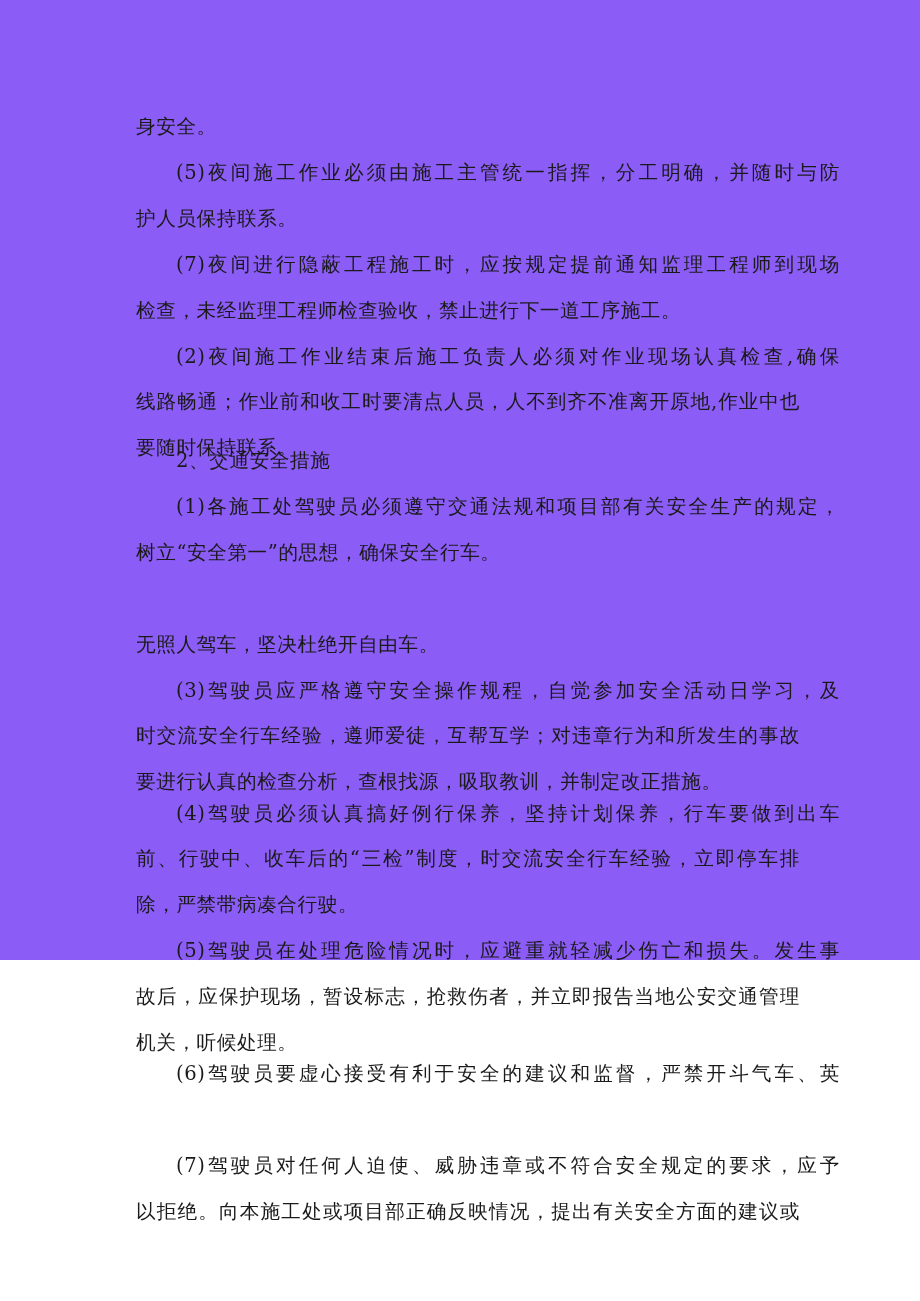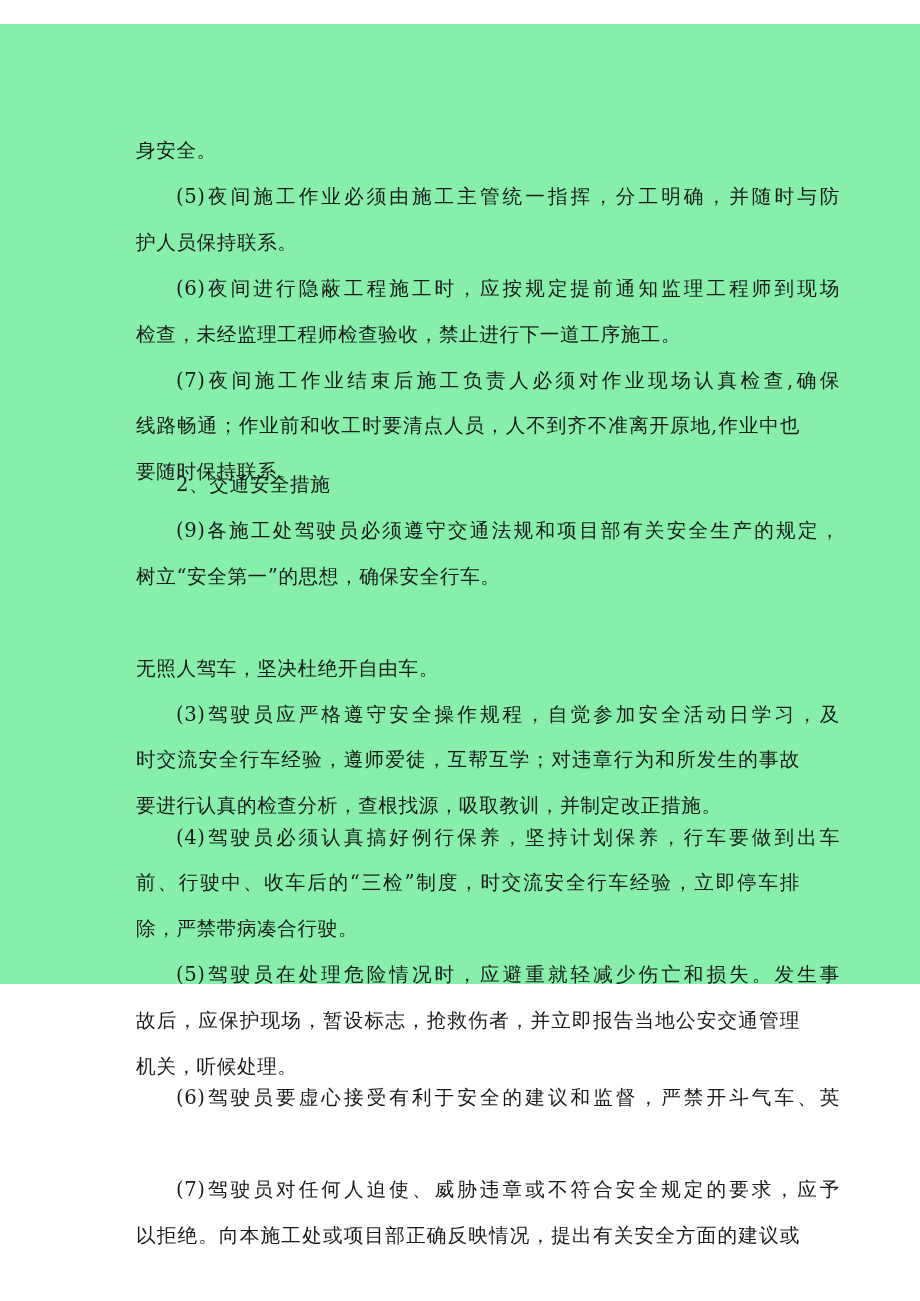--- a/index.html
+++ b/index.html
@@ -14,22 +14,21 @@
       overflow: hidden;
       font-family: "DejaVu Serif", "Liberation Serif", serif;
       color: #1a1a1a;
     }
     .page {
       position: absolute;
       left: 0;
       top: 0;
       width: 920px;
       height: 960px;
-      background: #86efac;
-      margin-top: 24px;
+      background: #8b5cf6;
     }
     .line {
       position: absolute;
       left: 136px;
       width: 664px;
       height: 30px;
       font-size: 19.6px;
       line-height: 30px;
       white-space: nowrap;
       overflow: visible;
@@ -43,27 +42,27 @@
       text-align-last: justify;
     }
   </style>
 </head>
 <body>
 
 <div class="page">
   <div class="line" style="top:112px">身安全。</div>
   <div class="line indent justify" style="top:158px">(5)夜间施工作业必须由施工主管统一指挥，分工明确，并随时与防</div>
   <div class="line" style="top:204px">护人员保持联系。</div>
-  <div class="line indent justify" style="top:250px">(6)夜间进行隐蔽工程施工时，应按规定提前通知监理工程师到现场</div>
+  <div class="line indent justify" style="top:250px">(7)夜间进行隐蔽工程施工时，应按规定提前通知监理工程师到现场</div>
   <div class="line" style="top:296px">检查，未经监理工程师检查验收，禁止进行下一道工序施工。</div>
-  <div class="line indent justify" style="top:342px">(7)夜间施工作业结束后施工负责人必须对作业现场认真检查,确保</div>
+  <div class="line indent justify" style="top:342px">(2)夜间施工作业结束后施工负责人必须对作业现场认真检查,确保</div>
   <div class="line justify" style="top:387px">线路畅通；作业前和收工时要清点人员，人不到齐不准离开原地,作业中也</div>
   <div class="line" style="top:433px">要随时保持联系。</div>
   <div class="line indent" style="top:446px">2、交通安全措施</div>
-  <div class="line indent justify" style="top:492px">(9)各施工处驾驶员必须遵守交通法规和项目部有关安全生产的规定，</div>
+  <div class="line indent justify" style="top:492px">(1)各施工处驾驶员必须遵守交通法规和项目部有关安全生产的规定，</div>
   <div class="line" style="top:538px">树立“安全第一”的思想，确保安全行车。</div>
   <div class="line" style="top:630px">无照人驾车，坚决杜绝开自由车。</div>
   <div class="line indent justify" style="top:676px">(3)驾驶员应严格遵守安全操作规程，自觉参加安全活动日学习，及</div>
   <div class="line" style="top:767px">要进行认真的检查分析，查根找源，吸取教训，并制定改正措施。</div>
   <div class="line justify" style="top:721px">时交流安全行车经验，遵师爱徒，互帮互学；对违章行为和所发生的事故</div>
   <div class="line indent justify" style="top:799px">(4)驾驶员必须认真搞好例行保养，坚持计划保养，行车要做到出车</div>
   <div class="line justify" style="top:844px">前、行驶中、收车后的“三检”制度，时交流安全行车经验，立即停车排</div>
   <div class="line" style="top:890px">除，严禁带病凑合行驶。</div>
   <div class="line indent justify" style="top:936px">(5)驾驶员在处理危险情况时，应避重就轻减少伤亡和损失。发生事</div>
   <div class="line justify" style="top:982px">故后，应保护现场，暂设标志，抢救伤者，并立即报告当地公安交通管理</div>

